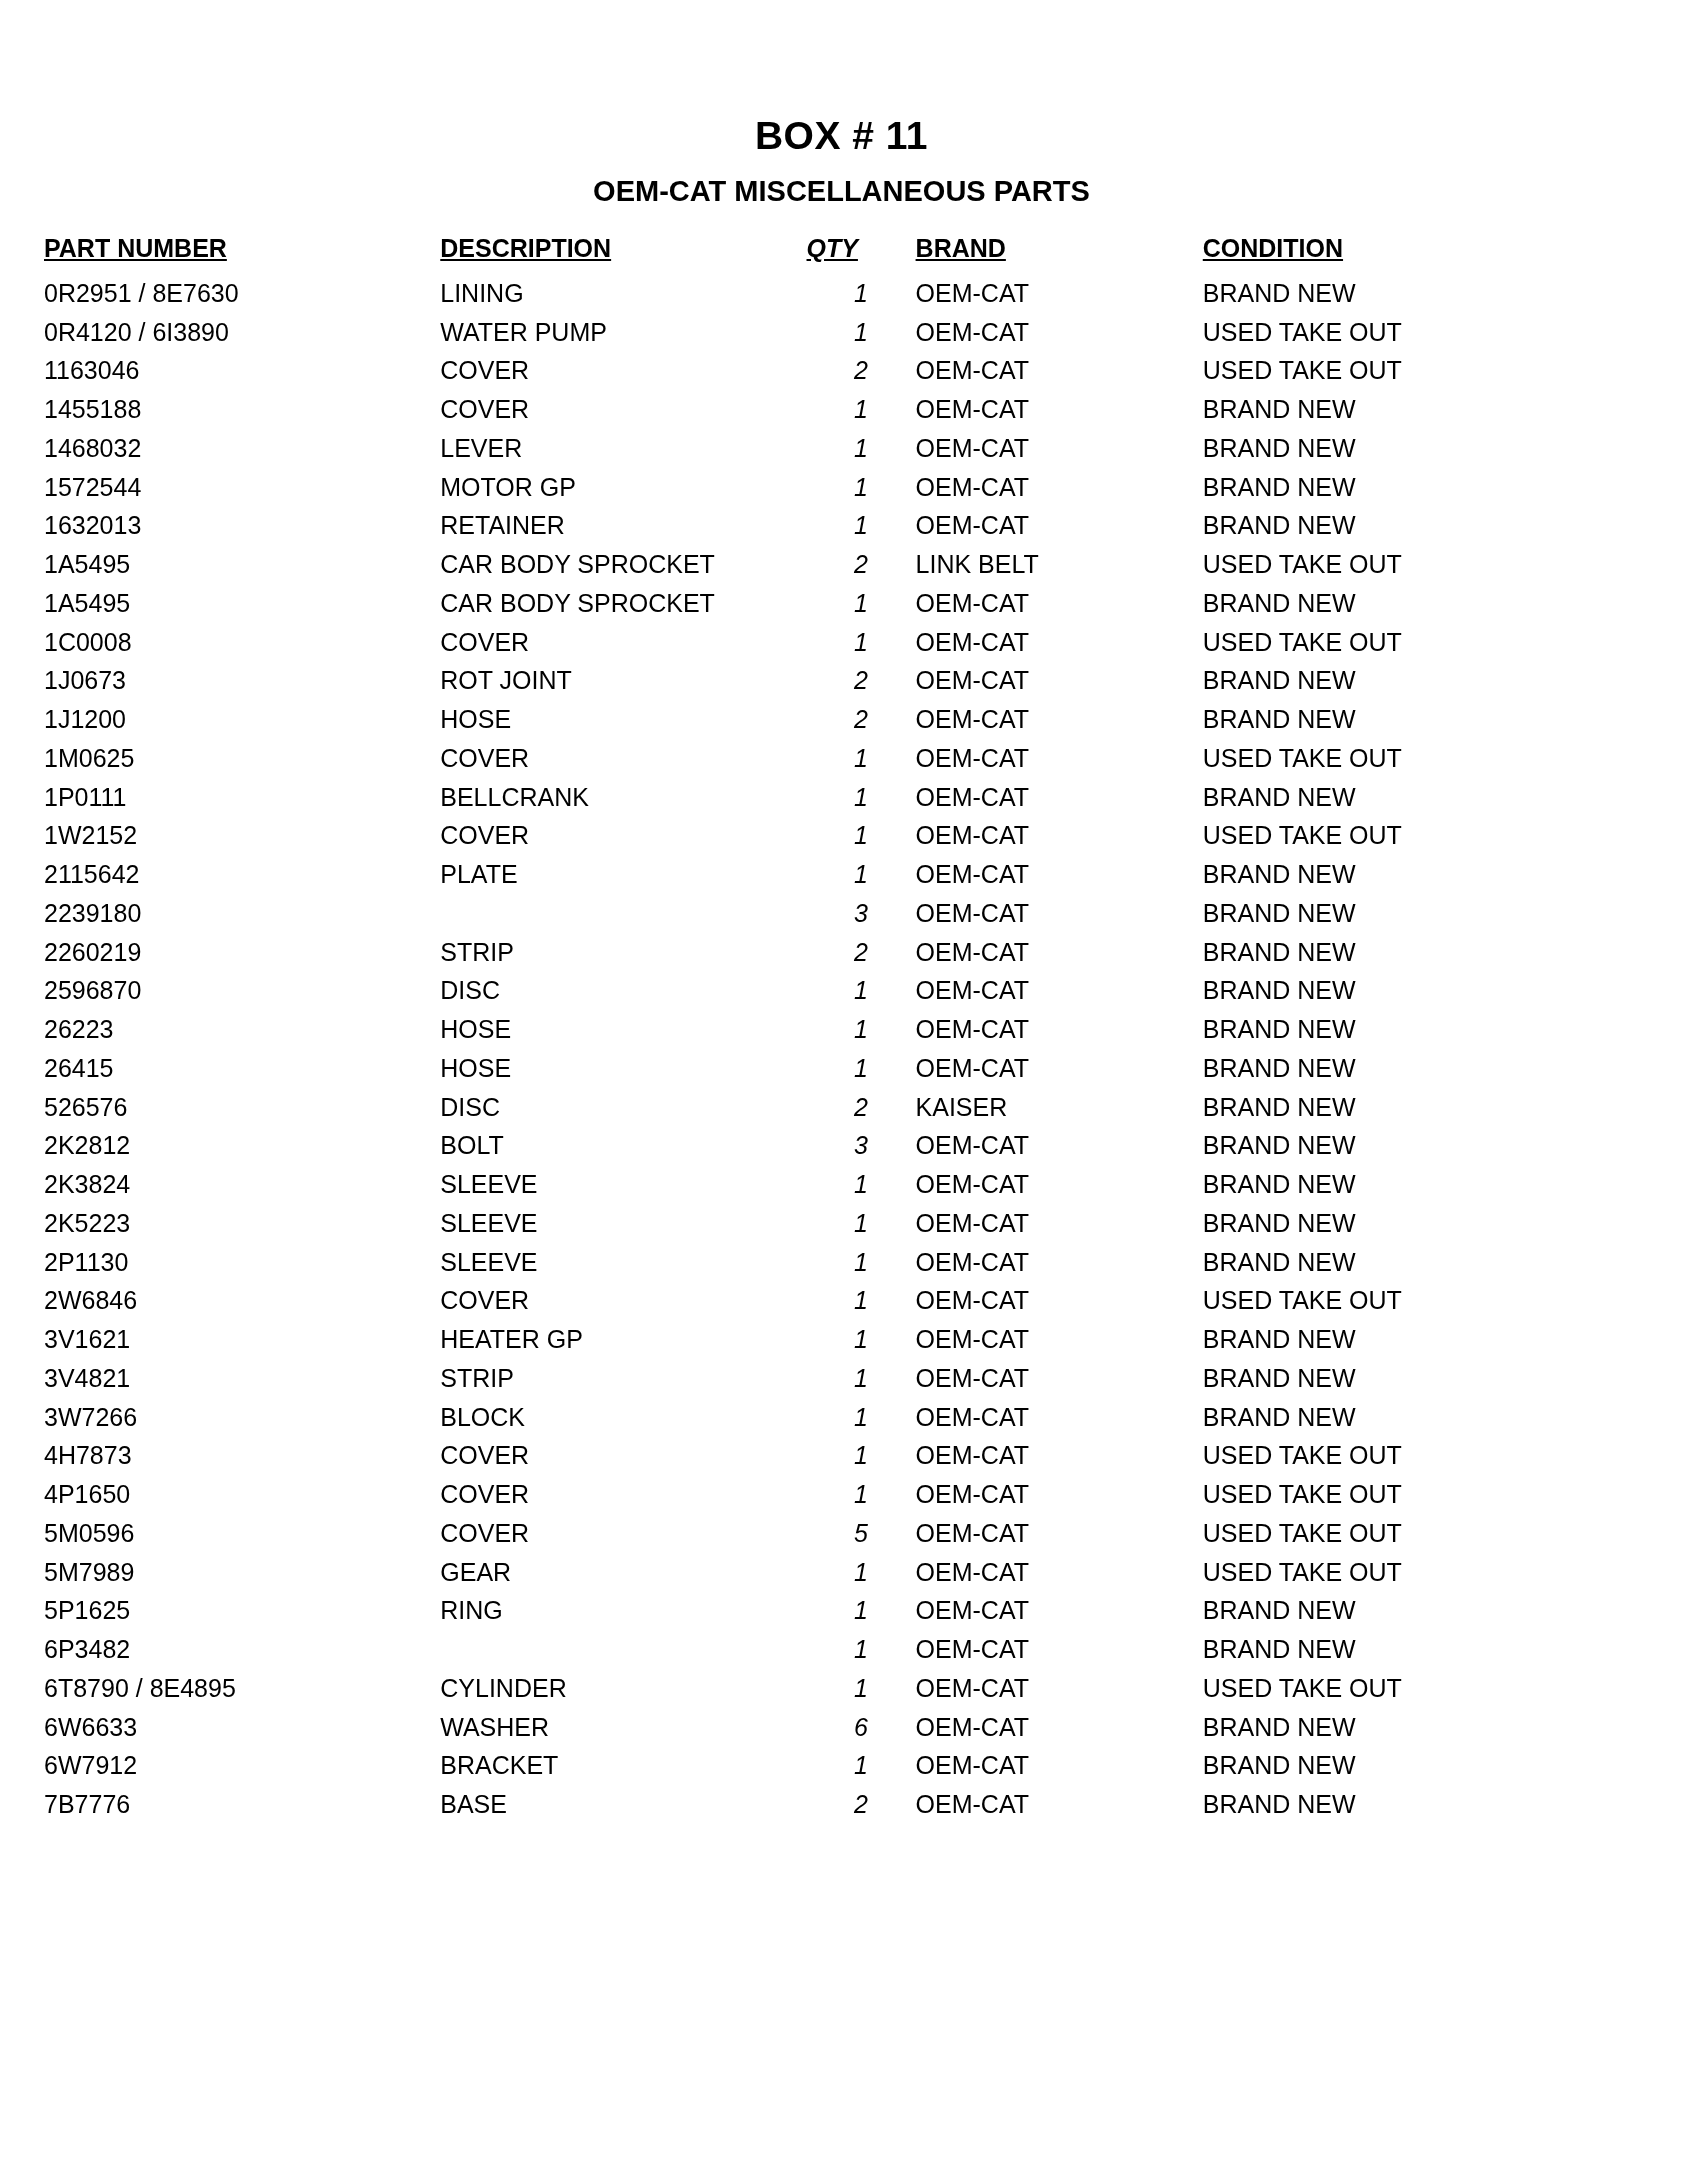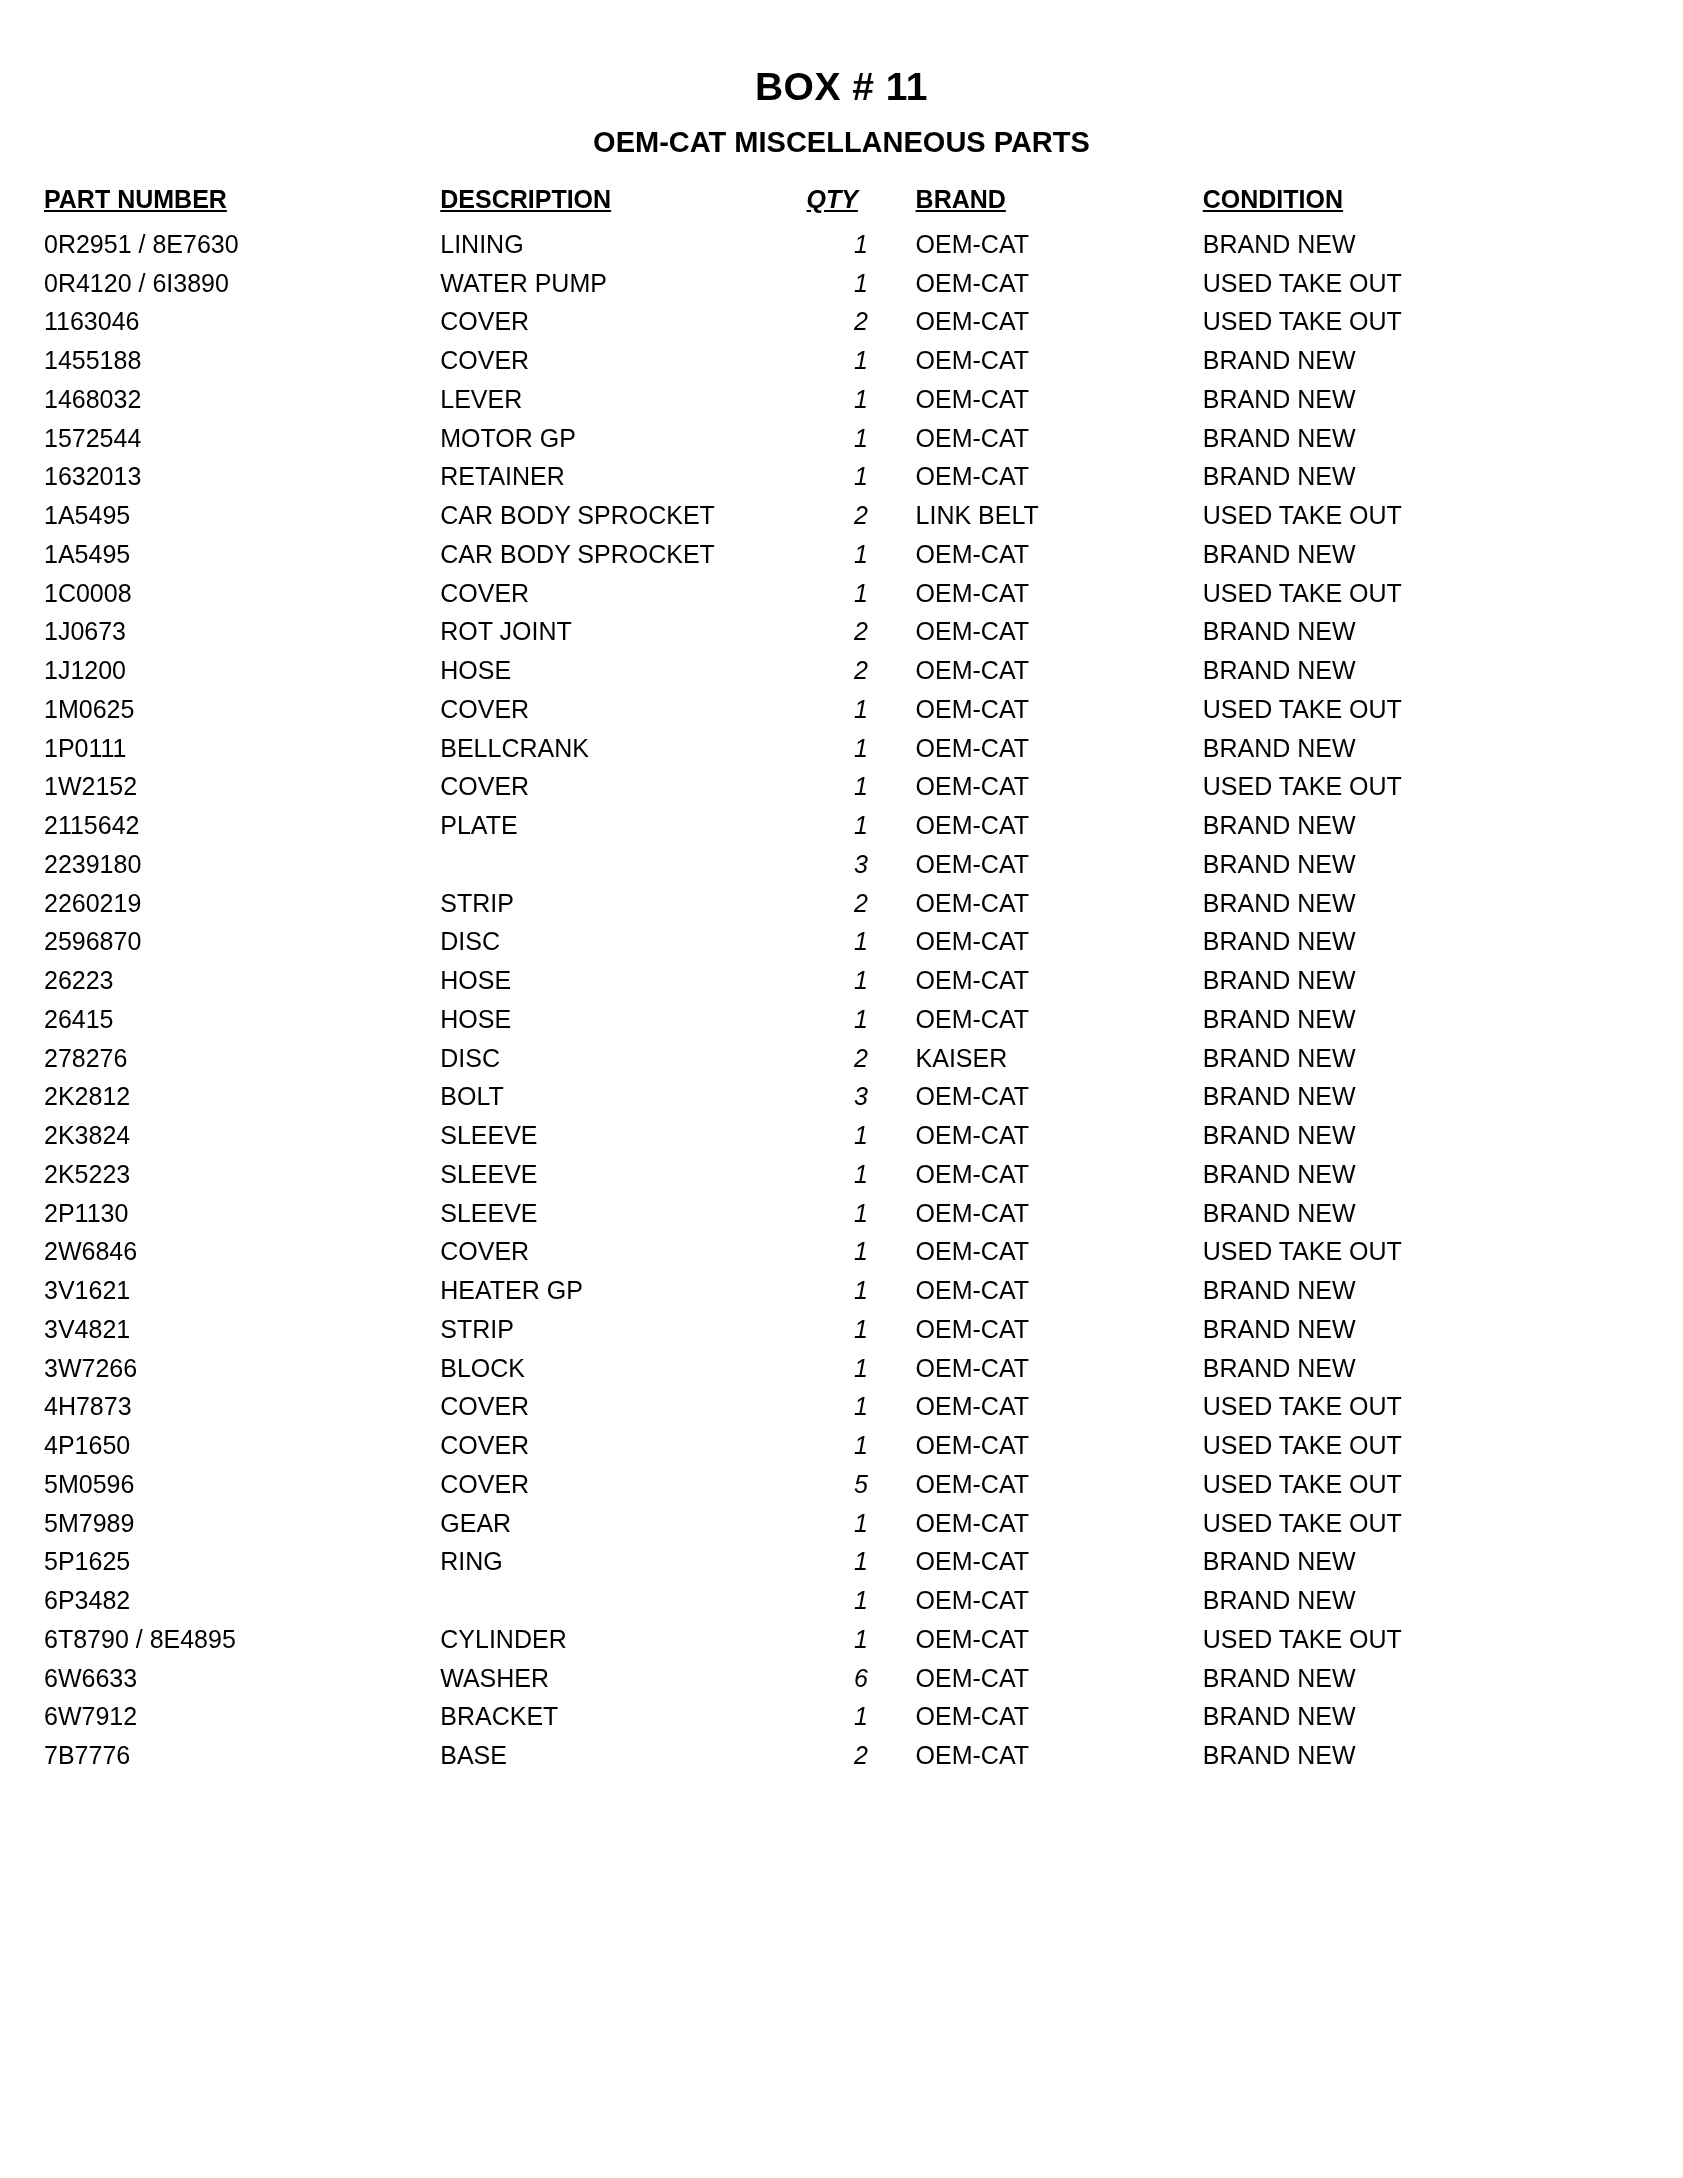--- a/index.html
+++ b/index.html
@@ -17,21 +17,21 @@
   }
   .page {
     width: 1683px;
     height: 2178px;
     box-sizing: border-box;
     padding: 0;
     position: relative;
   }
   .title-block {
     text-align: center;
-    margin-top: 66px;
+    margin-top: 115px;
   }
   .doc-title {
     font-size: 39px;
     font-weight: bold;
     letter-spacing: 0.5px;
     line-height: 1.1;
   }
   .doc-subtitle {
     font-size: 29px;
     font-weight: bold;
@@ -246,21 +246,21 @@
             <td>BRAND NEW</td>
           </tr>
           <tr>
             <td>26415</td>
             <td>HOSE</td>
             <td class="qty">1</td>
             <td>OEM-CAT</td>
             <td>BRAND NEW</td>
           </tr>
           <tr>
-            <td>278276</td>
+            <td>526576</td>
             <td>DISC</td>
             <td class="qty">2</td>
             <td>KAISER</td>
             <td>BRAND NEW</td>
           </tr>
           <tr>
             <td>2K2812</td>
             <td>BOLT</td>
             <td class="qty">3</td>
             <td>OEM-CAT</td>

